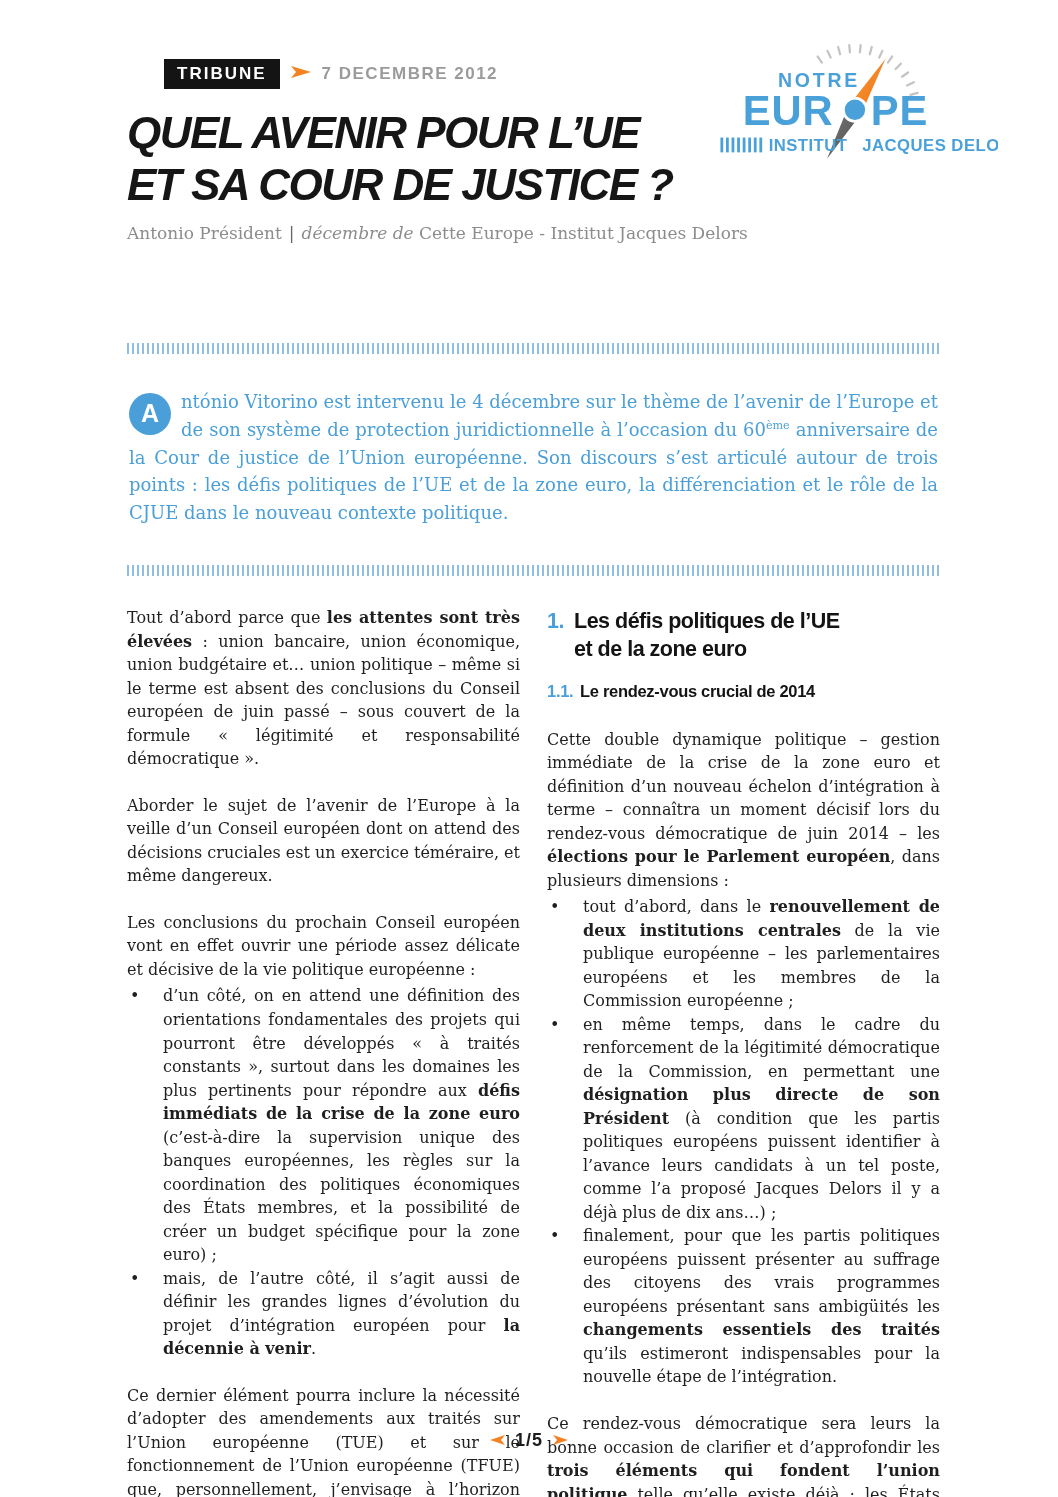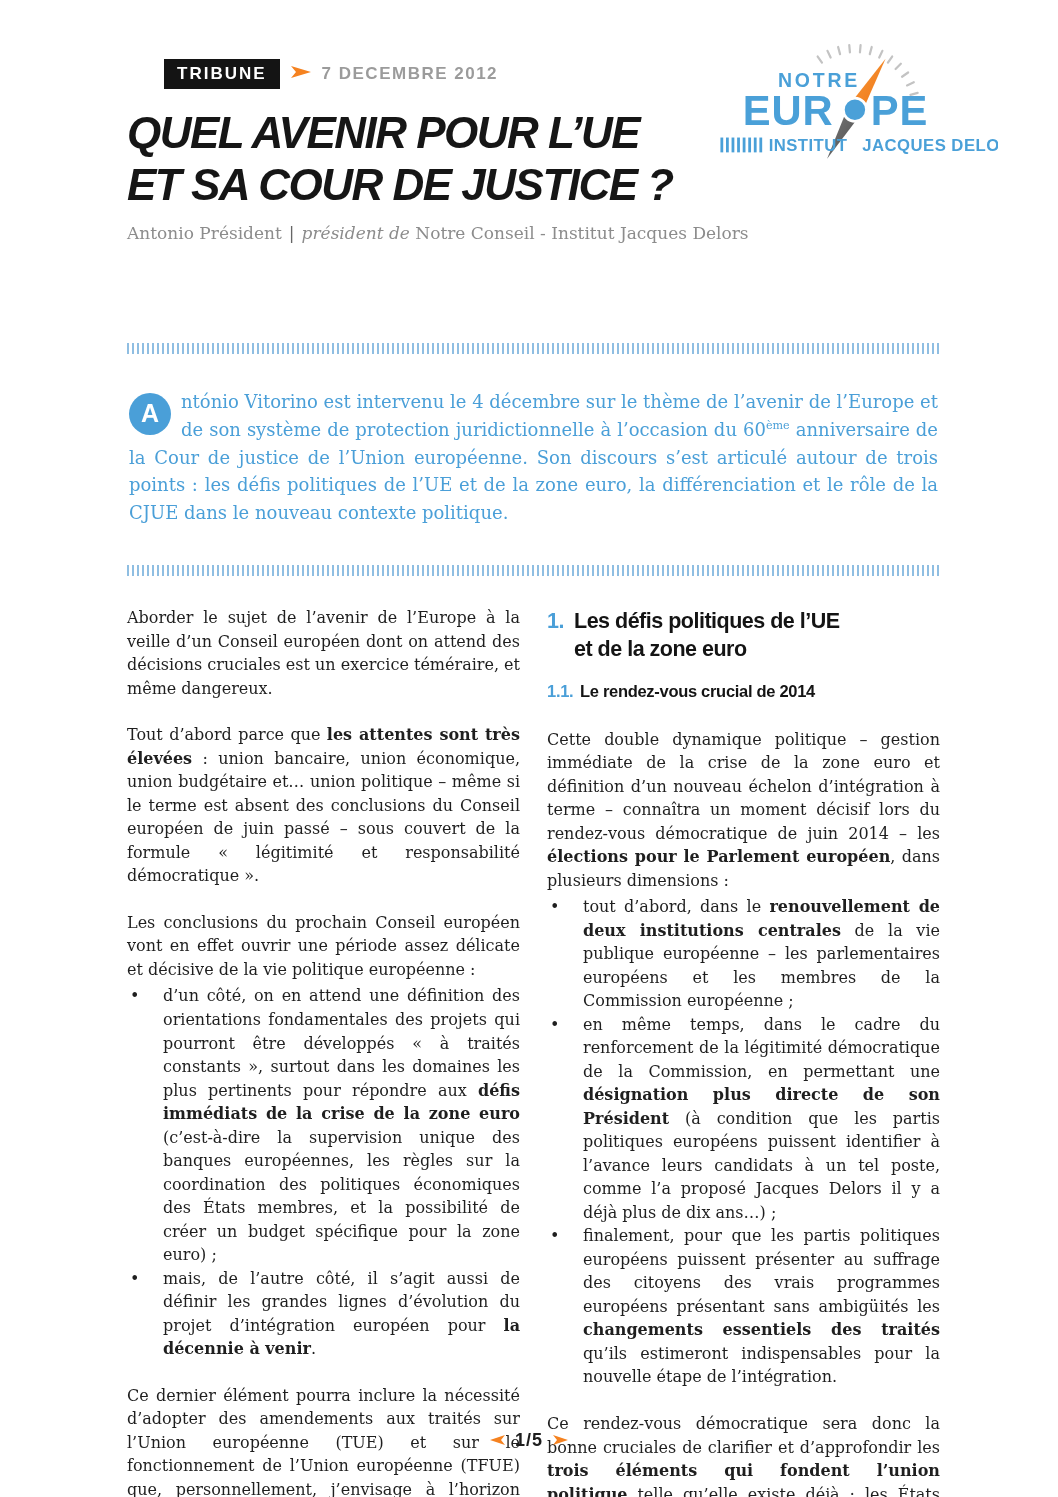--- a/index.html
+++ b/index.html
@@ -99,22 +99,22 @@
       </span>
       <span class="date">7 DECEMBRE 2012</span>
     </div>
 
     <h1 class="title">
       <span>QUEL AVENIR POUR L’UE</span><br>
       <span>ET SA COUR DE JUSTICE ?</span>
     </h1>
 
     <div class="byline">
-      <span>Antonio Président</span><span class="sep">|</span><span class="role">président de</span>
-      <span>Notre Conseil - Institut Jacques Delors</span>
+      <span>Antonio Président</span><span class="sep">|</span><span class="role">décembre de</span>
+      <span>Cette Europe - Institut Jacques Delors</span>
     </div>
 
     <div class="logo">
       <svg width="288" height="128" viewBox="0 -10 288 138">
         <defs>
           <linearGradient id="grayNeedle" x1="0" y1="0" x2="1" y2="1">
             <stop offset="0" stop-color="#7a7a7a"></stop>
               <stop offset="1" stop-color="#4d4d4d"></stop>
           </linearGradient>
           <linearGradient id="orangeNeedle" x1="0" y1="0" x2="1" y2="1">
@@ -166,22 +166,22 @@
     <div class="tick-border"></div>
     <p class="abstract-text">
       <span class="dropcap">A</span><span><span>ntónio Vitorino est intervenu le 4 décembre sur le thème de l’avenir de l’Europe et de son système de protection juridictionnelle à l’occasion du 60</span><sup>ème</sup><span> anniversaire de la Cour de justice de l’Union européenne. Son discours s’est articulé autour de trois points : les défis politiques de l’UE et de la zone euro, la différenciation et le rôle de la CJUE dans le nouveau contexte politique.</span></span>
     </p>
     <div class="tick-border"></div>
   </section>
 
   <main class="columns">
 
     <div class="col">
+      <p><span>Tout d’abord parce que </span><b>les attentes sont très élevées</b><span> : union bancaire, union économique, union budgétaire et… union politique – même si le terme est absent des conclusions du Conseil européen de juin passé – sous couvert de la formule « légitimité et responsabilité démocratique ».</span></p>
       <p><span>Aborder le sujet de l’avenir de l’Europe à la veille d’un Conseil européen dont on attend des décisions cruciales est un exercice téméraire, et même dangereux.</span></p>
-      <p><span>Tout d’abord parce que </span><b>les attentes sont très élevées</b><span> : union bancaire, union économique, union budgétaire et… union politique – même si le terme est absent des conclusions du Conseil européen de juin passé – sous couvert de la formule « légitimité et responsabilité démocratique ».</span></p>
       <p class="tight"><span>Les conclusions du prochain Conseil européen vont en effet ouvrir une période assez délicate et décisive de la vie politique européenne :</span></p>
       <ul class="bullet-list">
         <li>
           <span class="bullet-marker">•</span><span><span>d’un côté, on en attend une définition des orientations fondamentales des projets qui pourront être développés « à traités constants », surtout dans les domaines les plus pertinents pour répondre aux </span><b>défis immédiats de la crise de la zone euro</b><span> (c’est-à-dire la supervision unique des banques européennes, les règles sur la coordination des politiques économiques des États membres, et la possibilité de créer un budget spécifique pour la zone euro) ;</span></span>
         </li>
         <li>
           <span class="bullet-marker">•</span><span><span>mais, de l’autre côté, il s’agit aussi de définir les grandes lignes d’évolution du projet d’intégration européen pour </span><b>la décennie à venir</b><span>.</span></span>
         </li>
       </ul>
       <p><span>Ce dernier élément pourra inclure la nécessité d’adopter des amendements aux traités sur l’Union européenne (TUE) et sur le fonctionnement de l’Union européenne (TFUE) que, personnellement, j’envisage à l’horizon 2015.</span></p>
@@ -201,21 +201,21 @@
         <li>
           <span class="bullet-marker">•</span><span><span>tout d’abord, dans le </span><b>renouvellement de deux institutions centrales</b><span> de la vie publique européenne – les parlementaires européens et les membres de la Commission européenne ;</span></span>
         </li>
         <li>
           <span class="bullet-marker">•</span><span><span>en même temps, dans le cadre du renforcement de la légitimité démocratique de la Commission, en permettant une </span><b>désignation plus directe de son Président</b><span> (à condition que les partis politiques européens puissent identifier à l’avance leurs candidats à un tel poste, comme l’a proposé Jacques Delors il y a déjà plus de dix ans…) ;</span></span>
         </li>
         <li>
           <span class="bullet-marker">•</span><span><span>finalement, pour que les partis politiques européens puissent présenter au suffrage des citoyens des vrais programmes européens présentant sans ambigüités les </span><b>changements essentiels des traités</b><span> qu’ils estimeront indispensables pour la nouvelle étape de l’intégration.</span></span>
         </li>
       </ul>
-      <p><span>Ce rendez-vous démocratique sera donc la bonne cruciales de clarifier et d’approfondir les </span><b>trois éléments qui fondent l’union politique</b><span> telle qu’elle existe déjà : les États membres ont décidé d’exercer ensemble certaines compétences, et ils ont mis en place à cette fin des institutions communes, qui agissent sous le contrôle des citoyens.</span></p>
+      <p><span>Ce rendez-vous démocratique sera leurs la bonne occasion de clarifier et d’approfondir les </span><b>trois éléments qui fondent l’union politique</b><span> telle qu’elle existe déjà : les États membres ont décidé d’exercer ensemble certaines compétences, et ils ont mis en place à cette fin des institutions communes, qui agissent sous le contrôle des citoyens.</span></p>
     </div>
 
   </main>
 
   <div class="footer">
     <span class="pennant">
       <svg width="17" height="12" viewBox="0 0 17 12">
           <polygon points="16,1 1,6 16,11 12,6" fill="#F58220"></polygon>
         </svg>
     </span>

